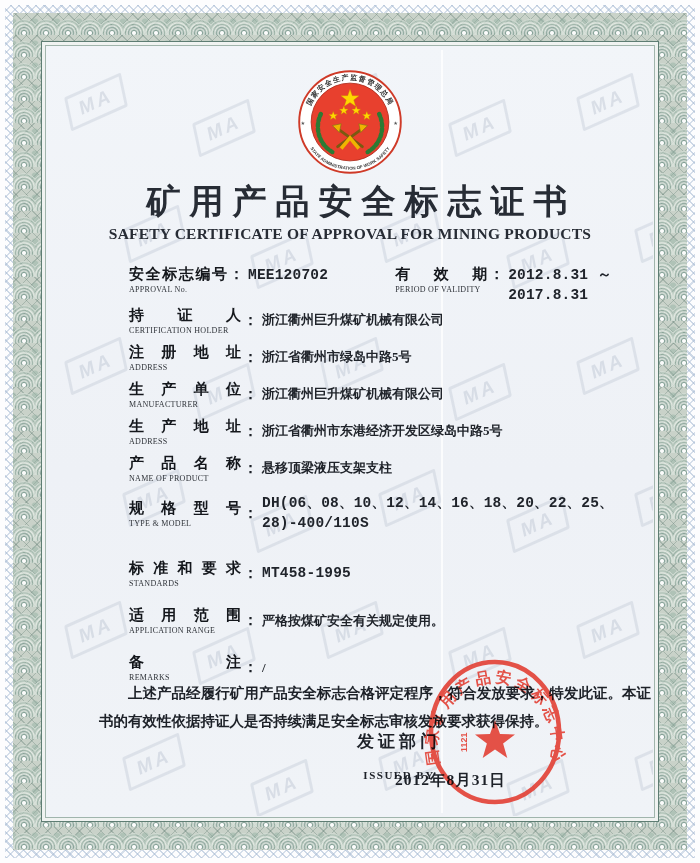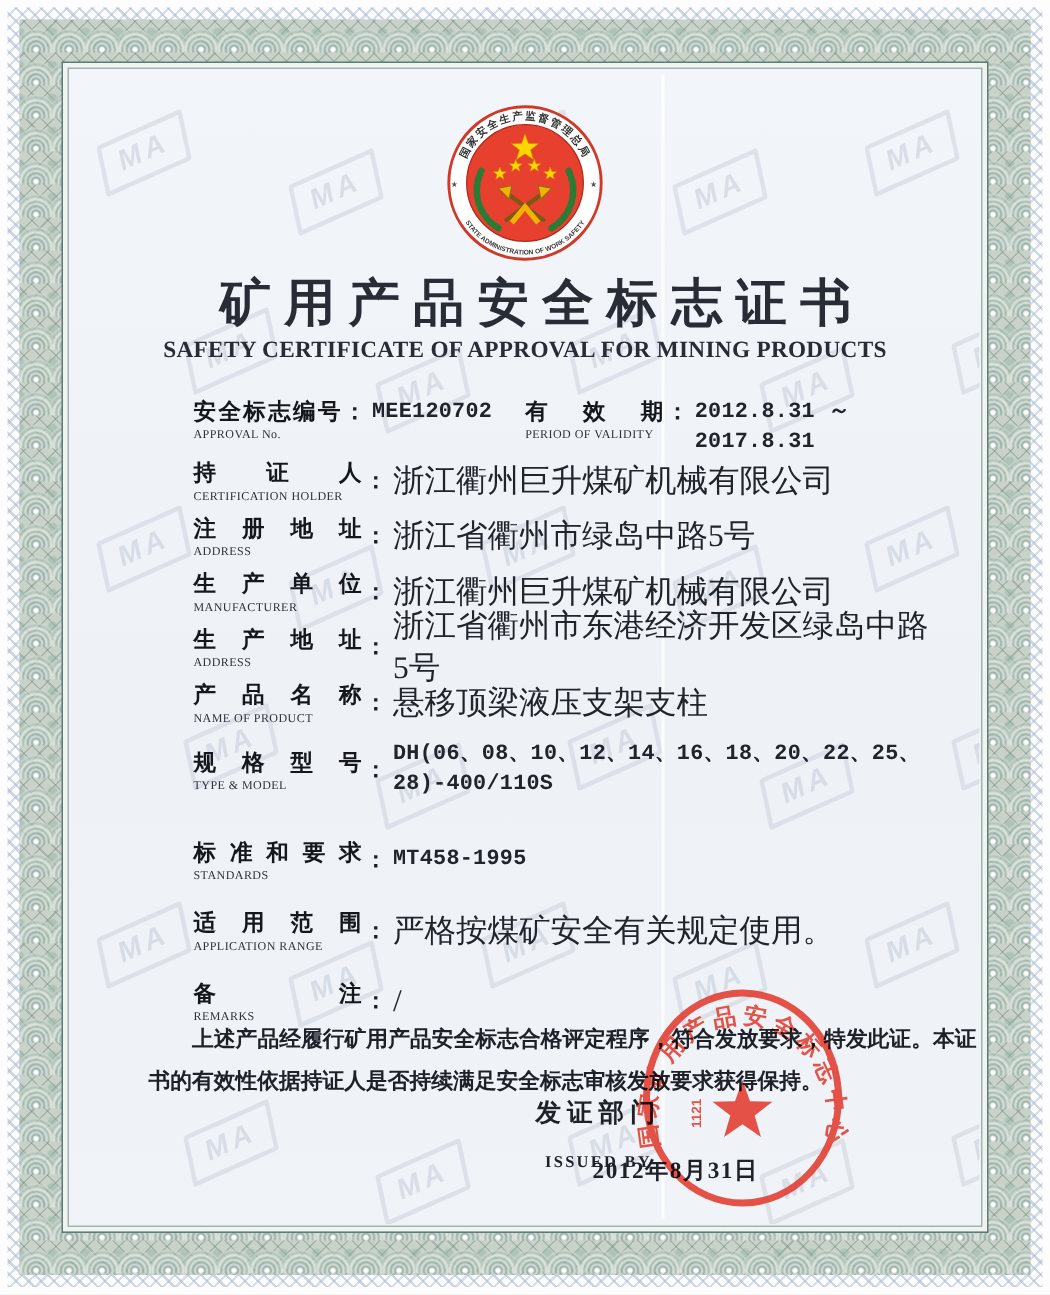--- a/index.html
+++ b/index.html
@@ -53,24 +53,24 @@
     position:absolute;top:178px;left:0;right:0;text-align:center;
     font-family:"Liberation Serif", serif;font-weight:bold;font-size:15.5px;color:#272c35;letter-spacing:.2px;
   }
   
   .cn-label{
     font-weight:bold;font-size:15px;color:#14171c;
     text-align:justify;text-align-last:justify;text-justify:inter-character;
   }
   .en-label{font-size:8px;color:#2e3238;letter-spacing:.3px;margin-top:1px;white-space:nowrap;font-family:Liberation Serif, serif;}
   .colon{font-weight:bold;font-size:15px;padding:0 4px 0 2px;}
-  .value{font-family:"Liberation Serif", serif;font-weight:400;font-size:21px;color:#20242b;line-height:1.35;}
+  .value{font-family:"Liberation Serif", serif;font-weight:700;font-size:13px;color:#20242b;line-height:1.35;}
   .value.mono{font-family:"Liberation Mono", monospace;font-weight:700;font-size:14.5px;letter-spacing:.2px;}
 
-  .row-approval{position:absolute;top:218px;left:82px;right:30px;display:flex;align-items:flex-start;}
+  .row-approval{position:absolute;top:218px;left:82px;right:30px;display:flex;align-items:flex-start;gap:45px;}
   .fld{display:flex;align-items:flex-start;}
   .lblbox{flex:none;}
   .row-approval .lblbox.w1 .cn-label{width:98px;}
   .row-approval .block2{margin-left:22px;}
   .row-approval .lblbox.w2 .cn-label{width:92px;}
   .row-approval .value{padding-top:1px;}
 
   .fields{position:absolute;left:82px;right:28px;}
   .f1{top:262px;}
   .f2{top:512px;}

